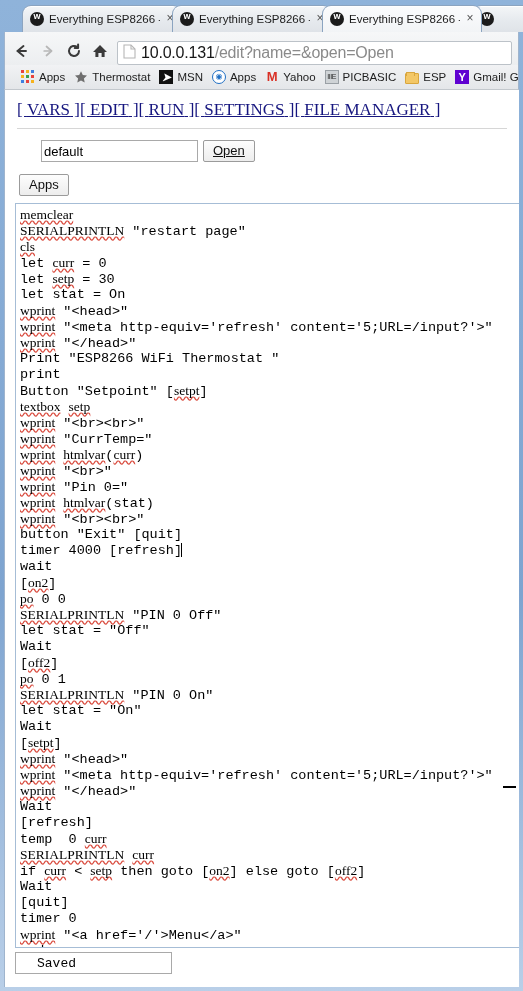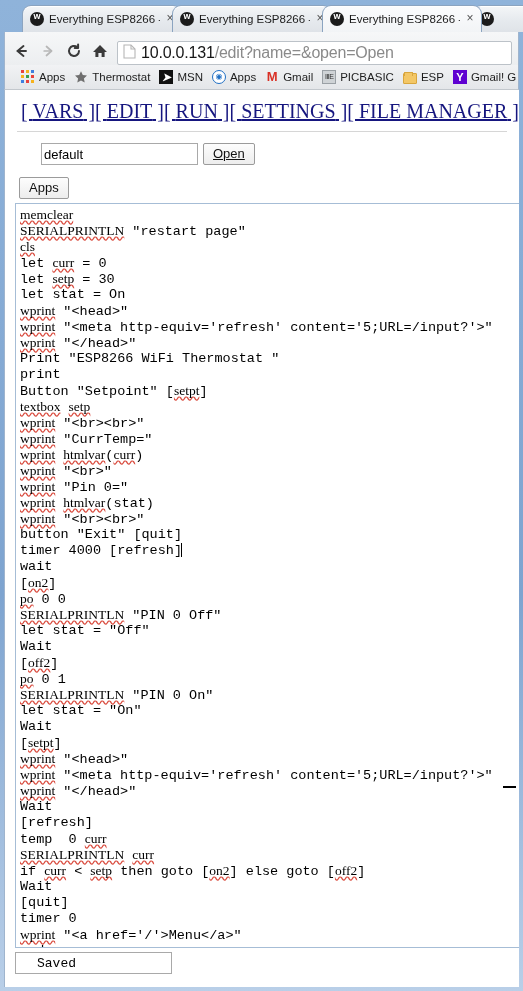--- a/index.html
+++ b/index.html
@@ -159,24 +159,23 @@
   #viewport {
     position: absolute; left: 4px; top: 90px; width: 515px; height: 897px;
     background: #ffffff;
     border-left: 1px solid #9fb4cd;
     overflow: hidden;
   }
 
   #navlinks {
     margin: 10px 0 0 12px;
     font-family: "Liberation Serif", serif;
-    font-size: 20px;
+    font-size: 17px;
     color: #16167f;
     white-space: nowrap;
-    text-align: right;
   }
   #navlinks .lk {
     color: #16167f;
     text-decoration: underline;
   }
 
   #hr1 {
     margin: 8px 12px 0 12px;
     border: none; border-top: 1px solid #d6d6d6;
     height: 0;
@@ -337,21 +336,21 @@
     <div class="bm">
       <span class="bm-ico ico-msn">➤</span>
       <span class="bm-label">MSN</span>
     </div>
     <div class="bm">
       <span class="bm-ico ico-upcu">◉</span>
       <span class="bm-label">Apps</span>
     </div>
     <div class="bm">
       <span class="bm-ico ico-gmail">M</span>
-      <span class="bm-label">Gmail</span>
+      <span class="bm-label">Yahoo</span>
     </div>
     <div class="bm">
       <span class="bm-ico ico-pic">IIIE</span>
       <span class="bm-label">PICBASIC</span>
     </div>
     <div class="bm">
       <span class="bm-ico ico-folder"></span>
       <span class="bm-label">ESP</span>
     </div>
     <div class="bm">

